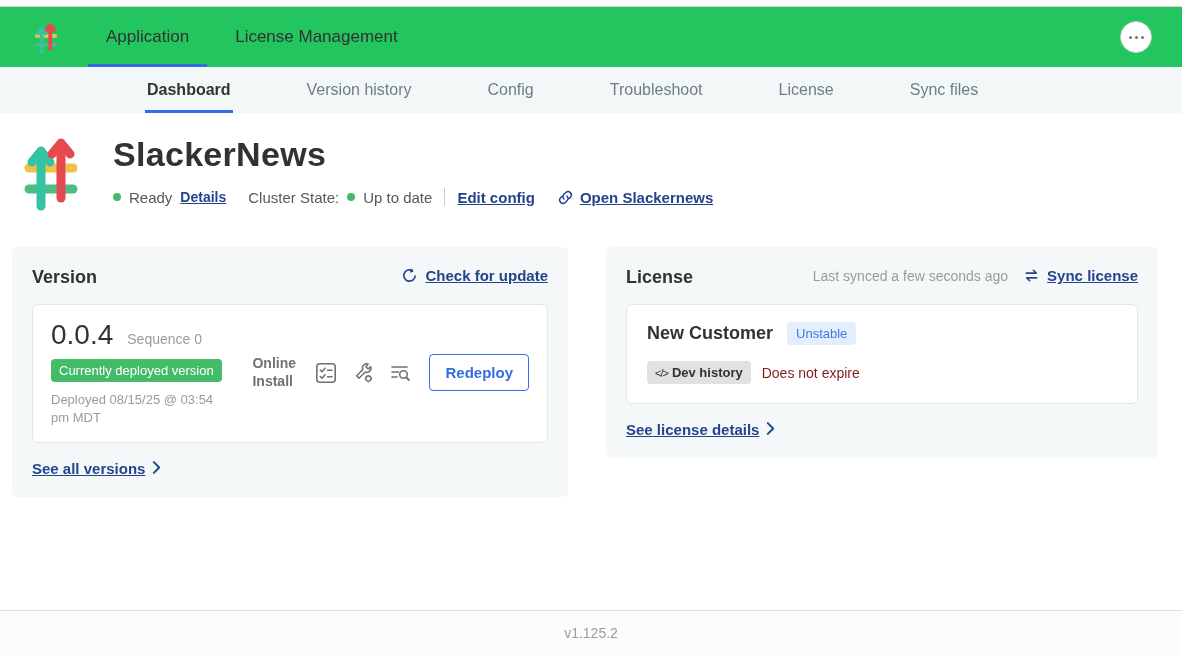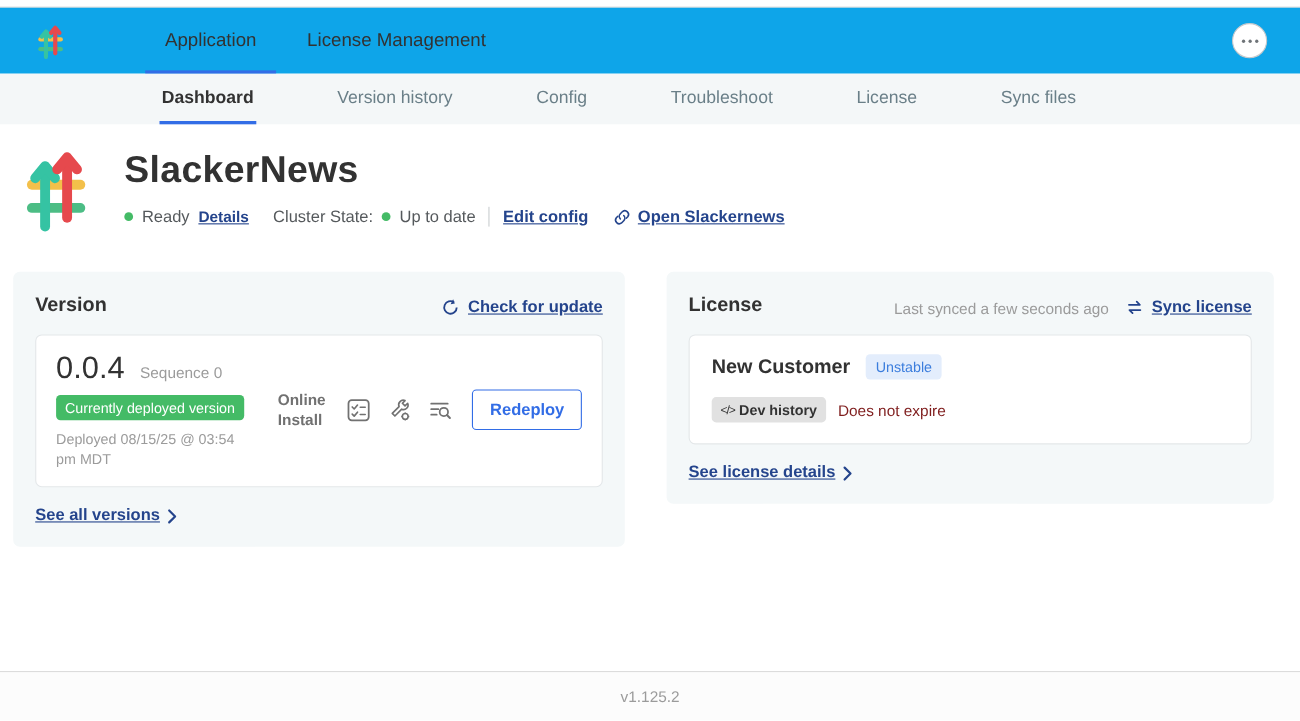--- a/index.html
+++ b/index.html
@@ -21,23 +21,22 @@
   }
   svg { display: block; }
   .defs { position: absolute; width: 0; height: 0; overflow: hidden; }
 
   
   .topbar {
     height: 60px;
     display: flex;
     align-items: stretch;
     padding: 0 30px 0 34px;
-    background: #0ea5e9;
+    background: #22c55e;
     flex: 0 0 auto;
-    gap: 44px;
   }
   .logo-sm { width: 24px; height: 33px; align-self: center; }
   .topnav-tabs { display: flex; margin-left: 30px; }
   .topnav-tab {
     display: flex;
     align-items: center;
     padding: 0 18px;
     margin-right: 10px;
     font-size: 17px;
     color: #323232;
@@ -120,21 +119,21 @@
     gap: 38px;
     margin: 36px 12px 0 12px;
   }
   .card {
     background: #f4f8f9;
     border-radius: 6px;
     padding: 20px;
   }
   .card.version { width: 556px; }
   .card.license { width: 552px; }
-  .card-head { display: flex; align-items: flex-end; gap: 44px; }
+  .card-head { display: flex; align-items: flex-start; gap: 44px; }
   .card-title { font-size: 18px; font-weight: 700; color: #323232; }
   .card-head-right { margin-left: auto; display: flex; align-items: center; gap: 7px; }
   .muted { color: #9b9b9b; }
   .last-synced { font-size: 14px; margin-right: 8px; }
 
   .inner-card {
     margin-top: 16px;
     background: #fff;
     border: 1px solid #e3e7e9;
     border-radius: 6px;
@@ -173,21 +172,21 @@
     border: 1px solid #326de6;
     color: #326de6;
     font-weight: 700;
     font-size: 15px;
     font-family: "Liberation Sans", sans-serif;
     padding: 9px 15px;
     border-radius: 4px;
     cursor: pointer;
     margin-left: 3px;
   }
-  .card-footer-link { margin-top: 17px; display: flex; align-items: flex-end; gap: 7px; }
+  .card-footer-link { margin-top: 17px; display: flex; align-items: flex-start; gap: 7px; }
 
   .license-inner { padding: 17px 20px 19px; }
   .license-row1 { display: flex; align-items: center; gap: 14px; }
   .customer-name { font-size: 18px; font-weight: 700; }
   .channel-badge {
     background: #e3edfc;
     color: #3b7ddd;
     font-size: 13px;
     padding: 4px 9px;
     border-radius: 4px;

